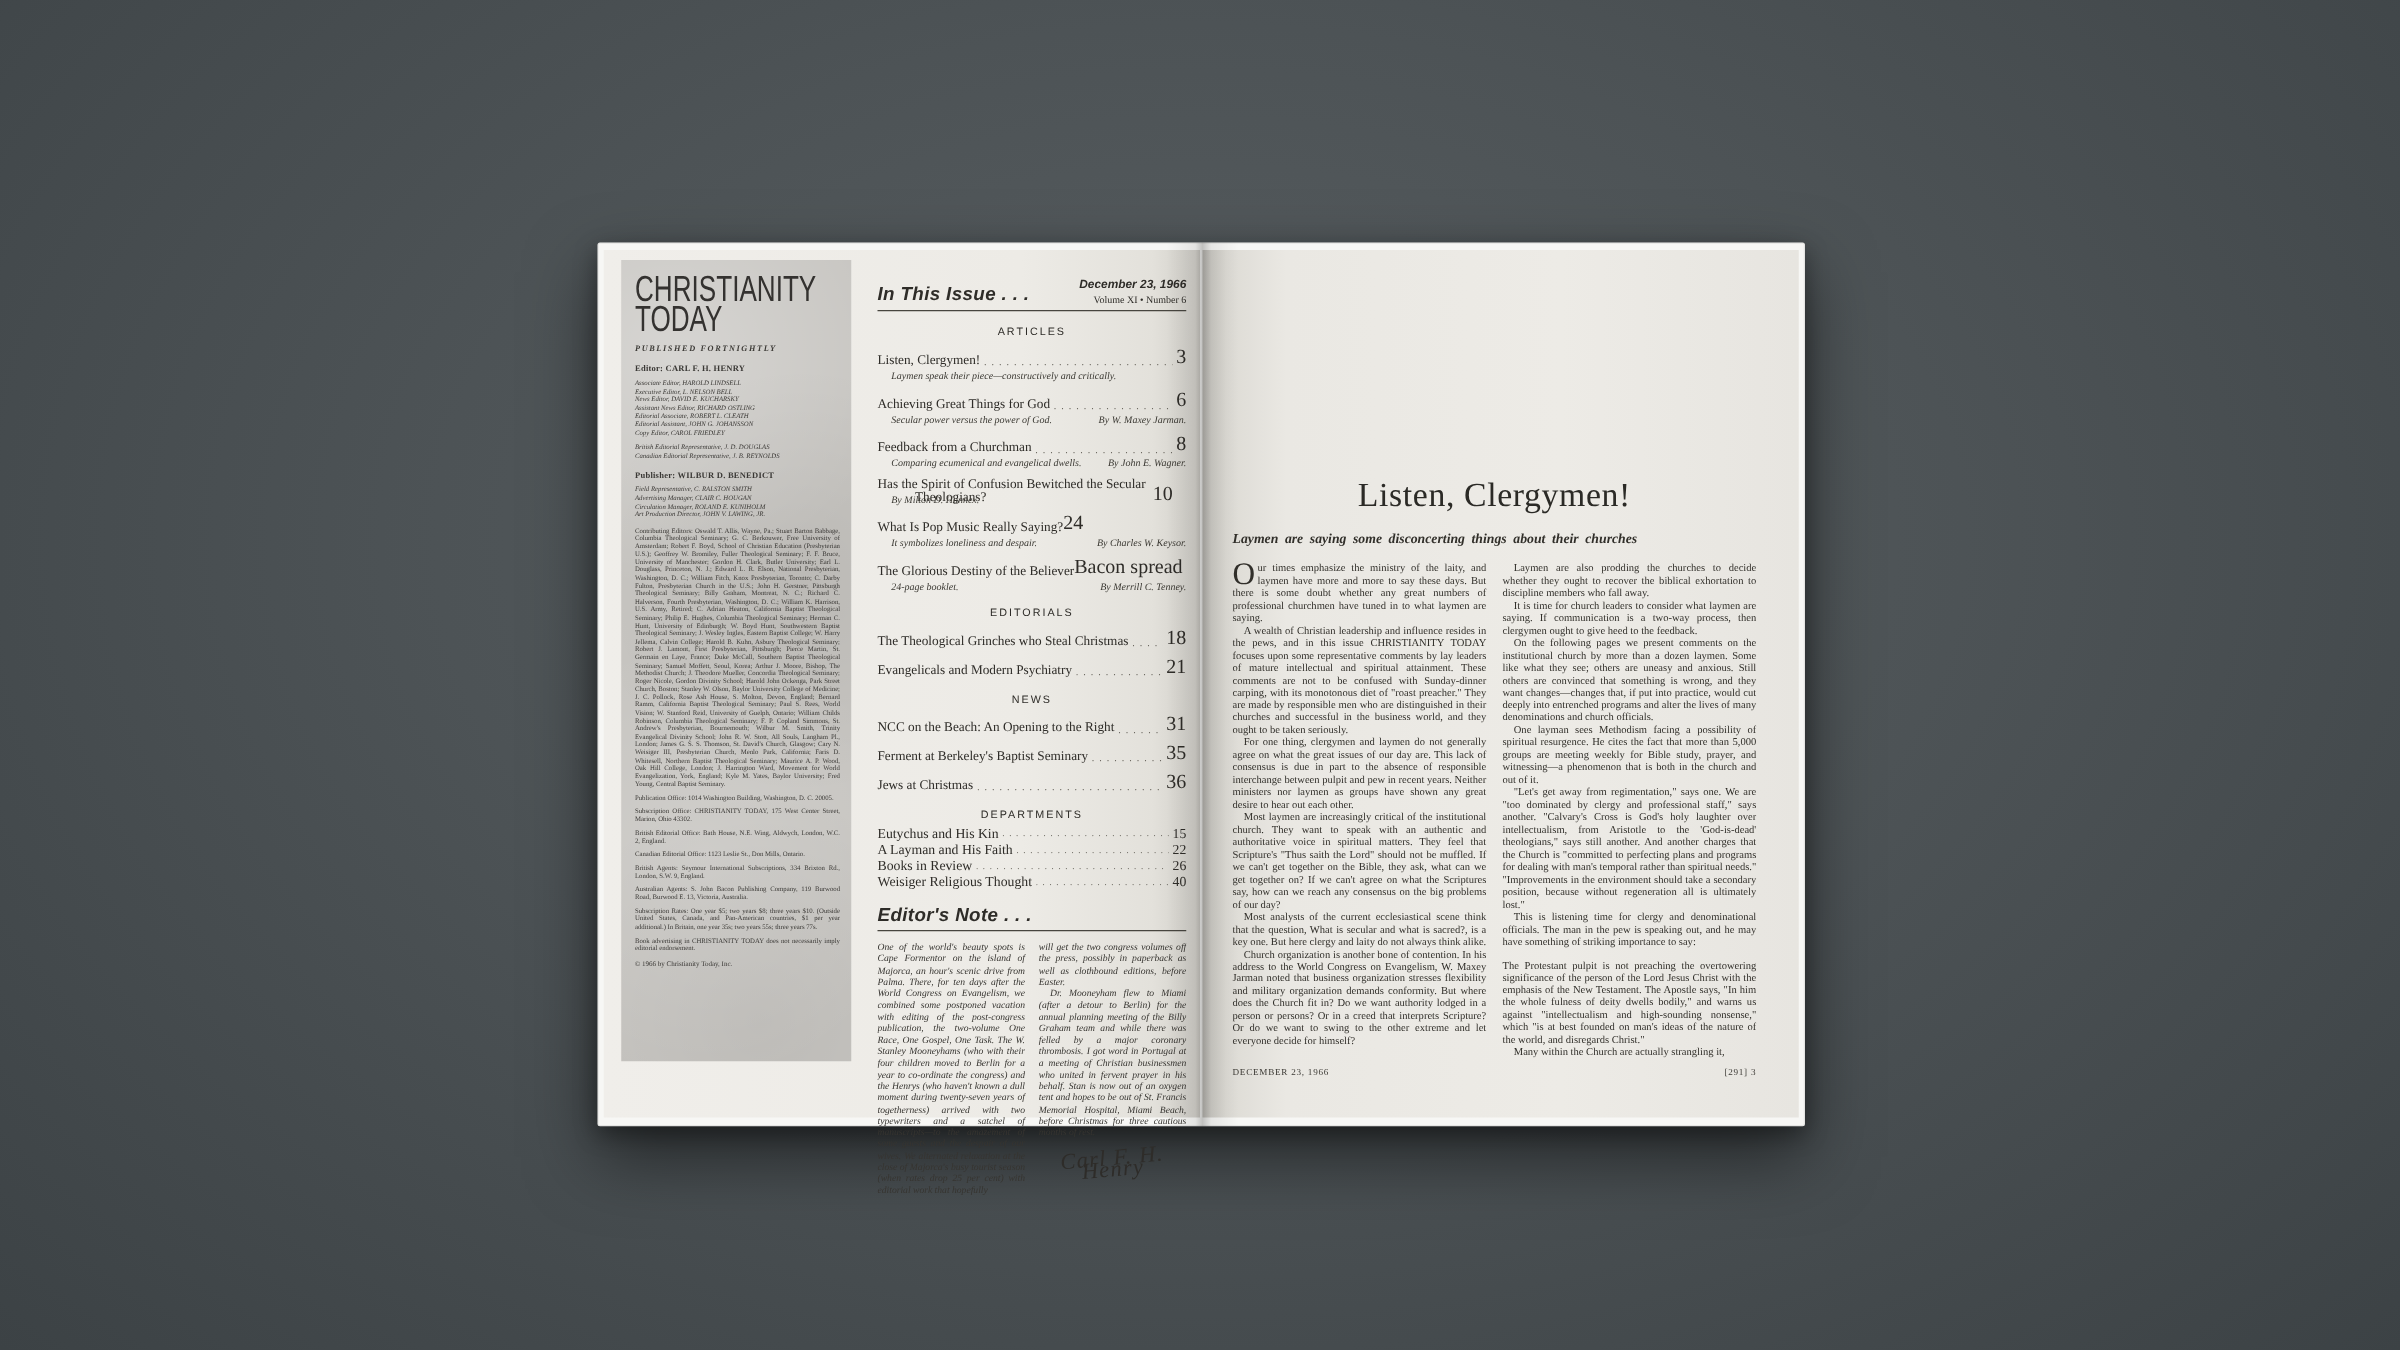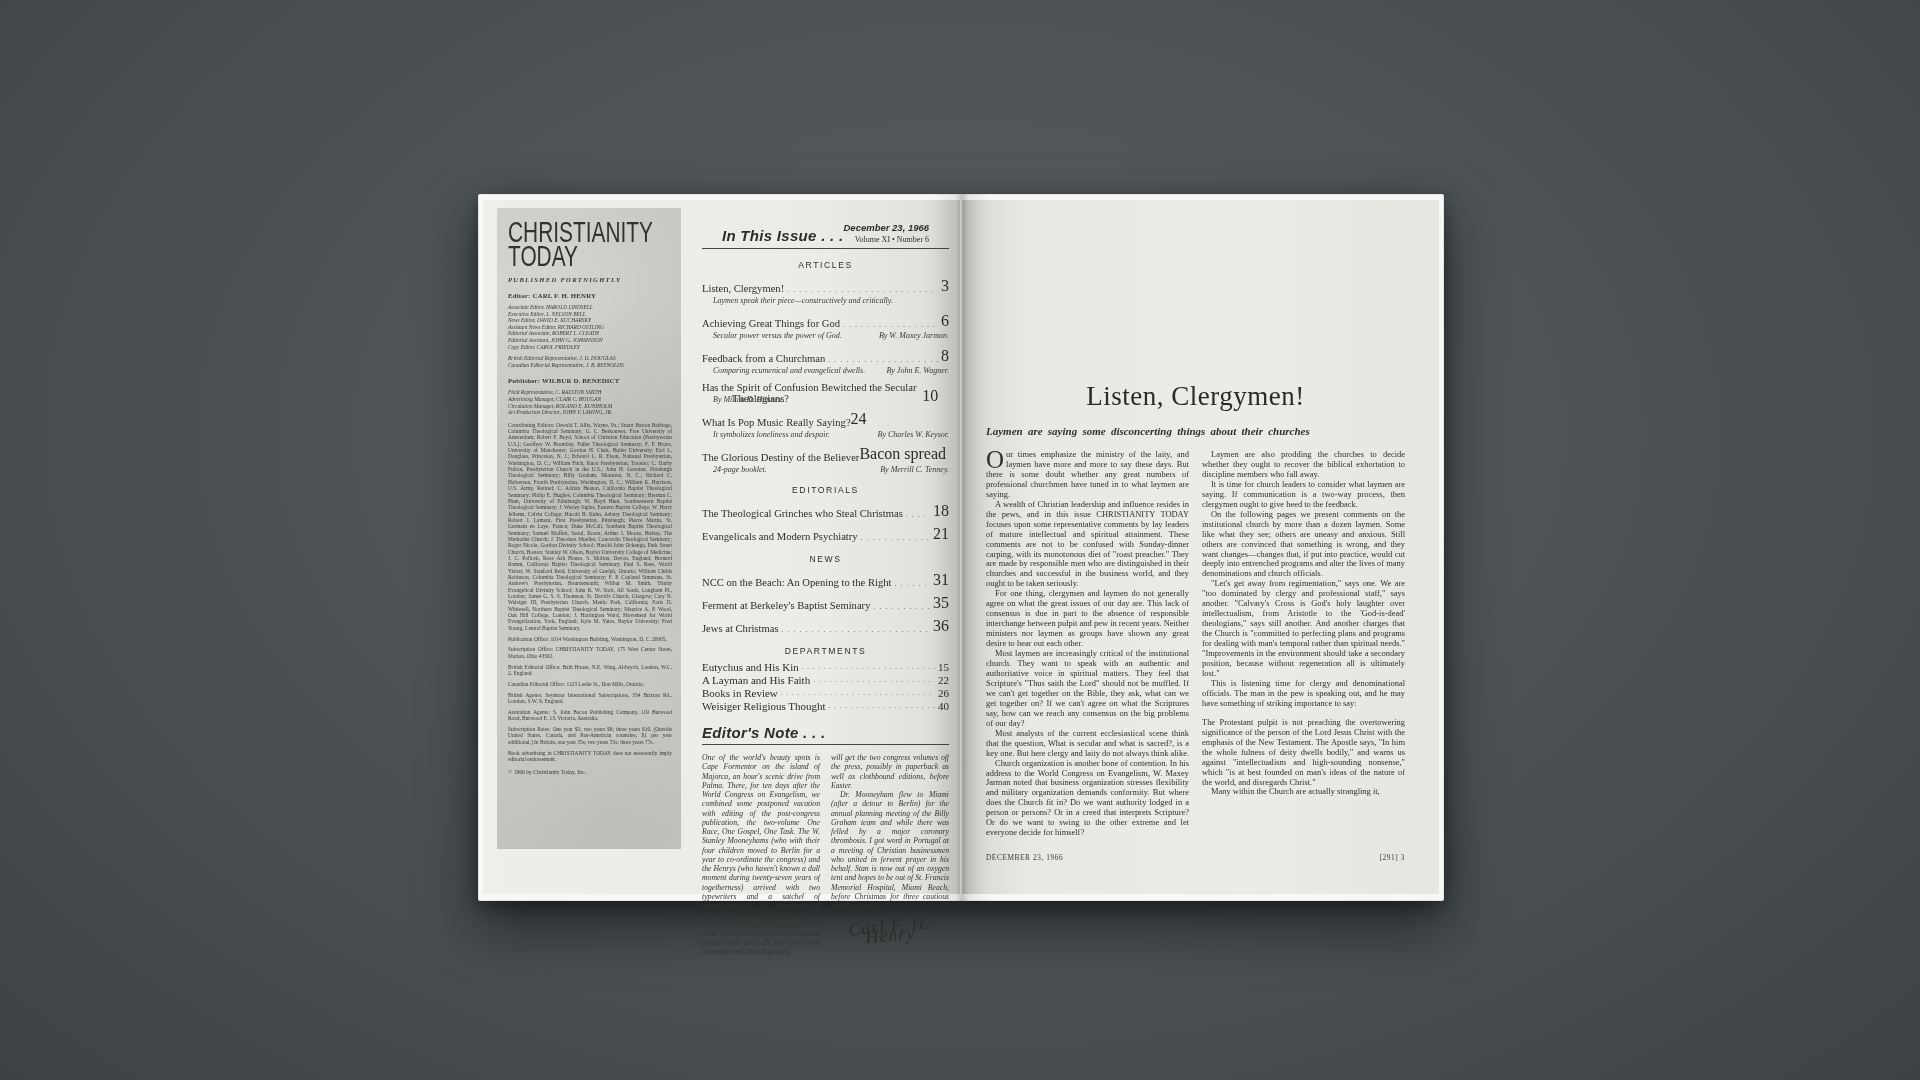--- a/index.html
+++ b/index.html
@@ -38,21 +38,21 @@
   .mh-tag{font-size:6.6px;font-weight:bold;font-style:italic;letter-spacing:1.3px;margin-top:8px;color:#3d3b37;}
   .mh-ed{font-size:6.8px;margin-top:9px;font-weight:bold;letter-spacing:.2px;}
   .mh-group{margin-top:5px;}
   .mh-line{font-size:5.4px;line-height:6.6px;font-style:italic;}
   .mh-contrib{font-size:5.4px;line-height:6.35px;text-align:justify;margin-top:6px;}
   .mh-office{font-size:5.4px;line-height:6.35px;text-align:justify;margin-top:4.5px;}
   .mh-copy{font-size:5.6px;margin-top:7px;}
 
   
   .toc{position:absolute;left:219px;top:22px;width:247px;color:#2e2c28;}
-  .toc-head-row{display:flex;justify-content:center;align-items:flex-end;
+  .toc-head-row{display:flex;justify-content:space-between;align-items:flex-end;
     border-bottom:1.6px solid #47453f;padding-bottom:4px;}
   .script-head{font-family:"Liberation Sans",sans-serif;font-weight:bold;font-style:italic;font-size:15px;letter-spacing:.3px;}
   .toc-date{text-align:right;}
   .toc-date .d1{font-family:"Liberation Sans",sans-serif;font-weight:bold;font-style:italic;font-size:9.5px;}
   .toc-date .d2{font-size:8px;margin-top:1.5px;}
   .toc-label{font-family:"Liberation Sans",sans-serif;font-weight:normal;font-size:8.6px;
     letter-spacing:1.6px;text-align:center;margin:11px 0 7px;}
   .titem{margin-bottom:6.5px;}
   .trow{display:flex;align-items:flex-end;}
   .ttitle{font-size:10.6px;line-height:11.6px;}
@@ -375,20 +375,21 @@
 
         </div>
         <div class="acol">
 
             <p>Laymen are also prodding the churches to decide whether they ought to recover the biblical exhortation to discipline members who fall away.</p>
 
             <p>It is time for church leaders to consider what laymen are saying. If communication is a two-way process, then clergymen ought to give heed to the feedback.</p>
 
             <p>On the following pages we present comments on the institutional church by more than a dozen laymen. Some like what they see; others are uneasy and anxious. Still others are convinced that something is wrong, and they want changes—changes that, if put into practice, would cut deeply into entrenched programs and alter the lives of many denominations and church officials.</p>
 
+            <p>One layman sees Methodism facing a possibility of spiritual resurgence. He cites the fact that more than 5,000 groups are meeting weekly for Bible study, prayer, and witnessing—a phenomenon that is both in the church and out of it.</p>
 
             <p>"Let's get away from regimentation," says one. We are "too dominated by clergy and professional staff," says another. "Calvary's Cross is God's holy laughter over intellectualism, from Aristotle to the 'God-is-dead' theologians," says still another. And another charges that the Church is "committed to perfecting plans and programs for dealing with man's temporal rather than spiritual needs." "Improvements in the environment should take a secondary position, because without regeneration all is ultimately lost."</p>
 
             <p>This is listening time for clergy and denominational officials. The man in the pew is speaking out, and he may have something of striking importance to say:</p>
 
             <p class="extract">The Protestant pulpit is not preaching the overtowering significance of the person of the Lord Jesus Christ with the emphasis of the New Testament. The Apostle says, "In him the whole fulness of deity dwells bodily," and warns us against "intellectualism and high-sounding nonsense," which "is at best founded on man's ideas of the nature of the world, and disregards Christ."</p>
 
             <p>Many within the Church are actually strangling it,</p>
 
         </div>

